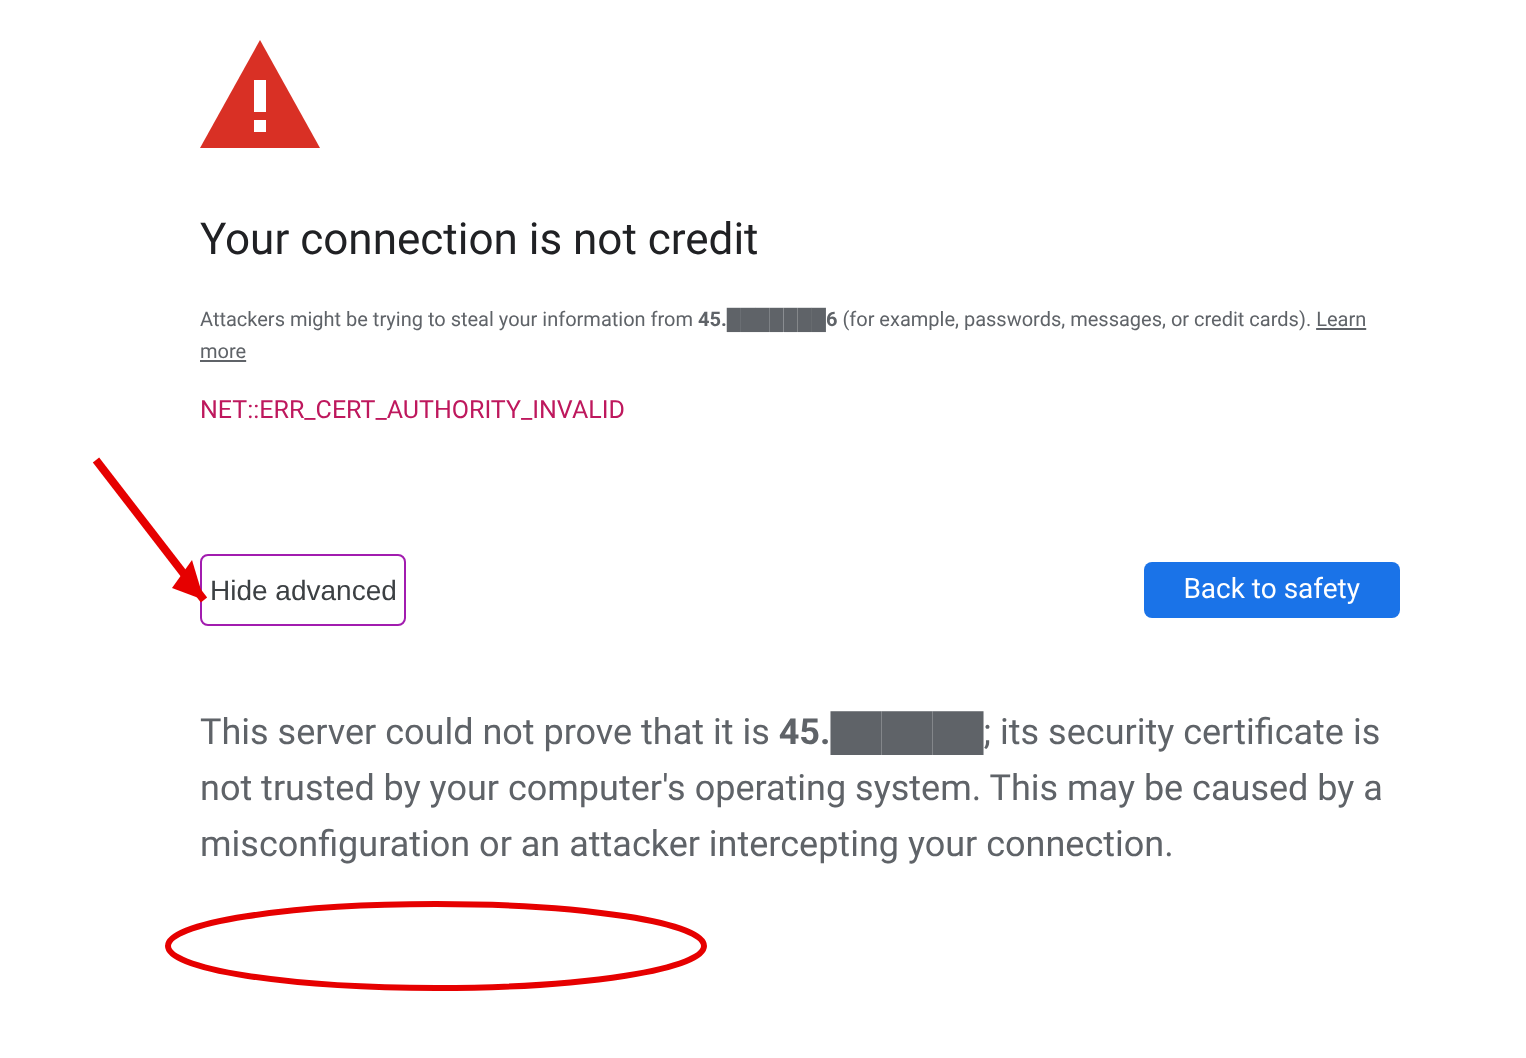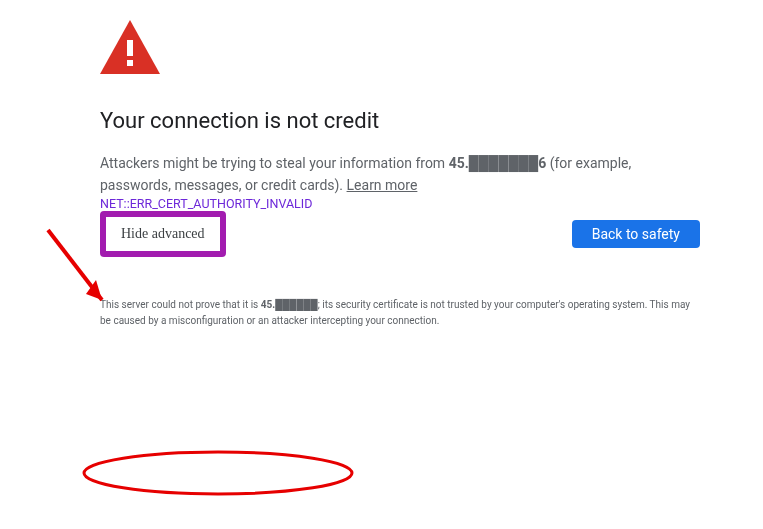--- a/index.html
+++ b/index.html
@@ -19,62 +19,64 @@
   }
   .warn-icon { width: 60px; height: 60px; margin-bottom: 28px; }
   .warn-icon svg { display: block; }
   .heading {
     font-size: 22px;
     font-weight: 400;
     color: #202124;
     margin-bottom: 20px;
   }
   .para {
-    font-size: 14px;
+    font-size: 10px;
     color: #5f6368;
     line-height: 1.55;
+    margin-bottom: 14px;
   }
   .para b { color: #5f6368; font-weight: 700; }
   .learn-more {
     color: #5f6368;
     text-decoration: underline;
     cursor: pointer;
   }
   .error-code {
     font-size: 12.5px;
-    color: #6d28d9;
+    color: #be185d;
+    margin-bottom: 64px;
   }
   .button-row {
     display: flex;
     justify-content: space-between;
     align-items: center;
     margin-bottom: 40px;
   }
   .btn-outline {
     background: #fff;
-    border: 6px solid #a21caf;
+    border: 1px solid #a21caf;
     border-radius: 4px;
-    padding: 9px 15px;
+    padding: 9px 4px;
     font-size: 14px;
     color: #3c4043;
     cursor: pointer;
-    font-family: Liberation Serif, serif;
+    font-family: Liberation Sans, sans-serif;
   }
   .btn-primary {
     background: #1a73e8;
     border: none;
     border-radius: 4px;
     padding: 6px 20px;
     font-size: 14px;
     color: #fff;
     cursor: pointer;
     font-family: inherit;
   }
   .adv-para {
-    font-size: 10px;
+    font-size: 18px;
     color: #5f6368;
     line-height: 1.55;
     margin-bottom: 26px;
   }
   .proceed-link {
     font-size: 14px;
     color: #5f6368;
     text-decoration: underline;
     cursor: pointer;
     display: inline-block;

